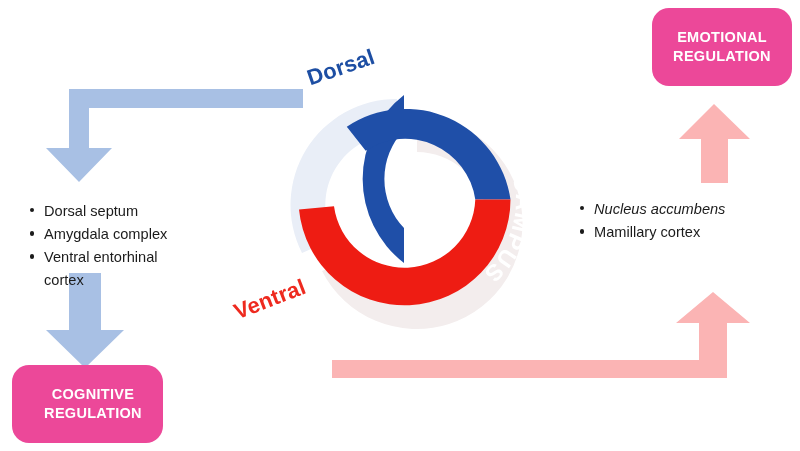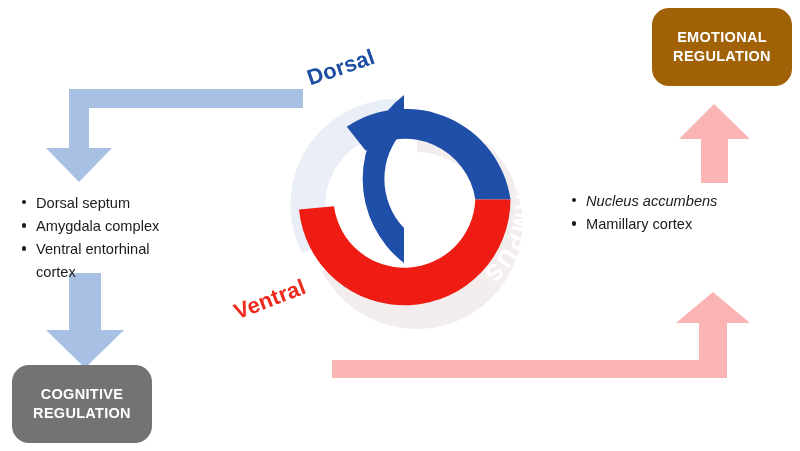--- a/index.html
+++ b/index.html
@@ -40,21 +40,21 @@
   #box-cognitive{
     left:12px; top:365px; width:140px; height:78px;
     background:#4279c0;
     border-radius:17px;
   }
   .box span{display:block;}
 
   
   .bullet-list{
     position:absolute;
-    margin:0;
+    margin:8px;
     padding:0;
     list-style:none;
     font-size:14.6px;
     color:#1b1b1b;
     line-height:1.52;
   }
   .bullet-list li{
     position:relative;
     padding-left:16px;
     margin:0 0 1px 0;
@@ -170,27 +170,27 @@
       <li>Amygdala complex</li>
       <li>Ventral entorhinal
 cortex</li>
     </ul>
 
   <ul class="bullet-list" id="list-right">
       <li class="italic">Nucleus accumbens</li>
       <li>Mamillary cortex</li>
     </ul>
 
-  <div class="box" id="box-cognitive" style="background: #737373;">
+  <div class="box" id="box-cognitive" style="background: #ec4899; padding-left: 11px;">
     <div>
       <span>COGNITIVE</span>
       <span>REGULATION</span>
     </div>
   </div>
 
-  <div class="box" id="box-emotional" style="background: #a16207;">
+  <div class="box" id="box-emotional" style="background: #ec4899;">
     <div>
       <span>EMOTIONAL</span>
       <span>REGULATION</span>
     </div>
   </div>
 
 </div>
 
 </body></html>

